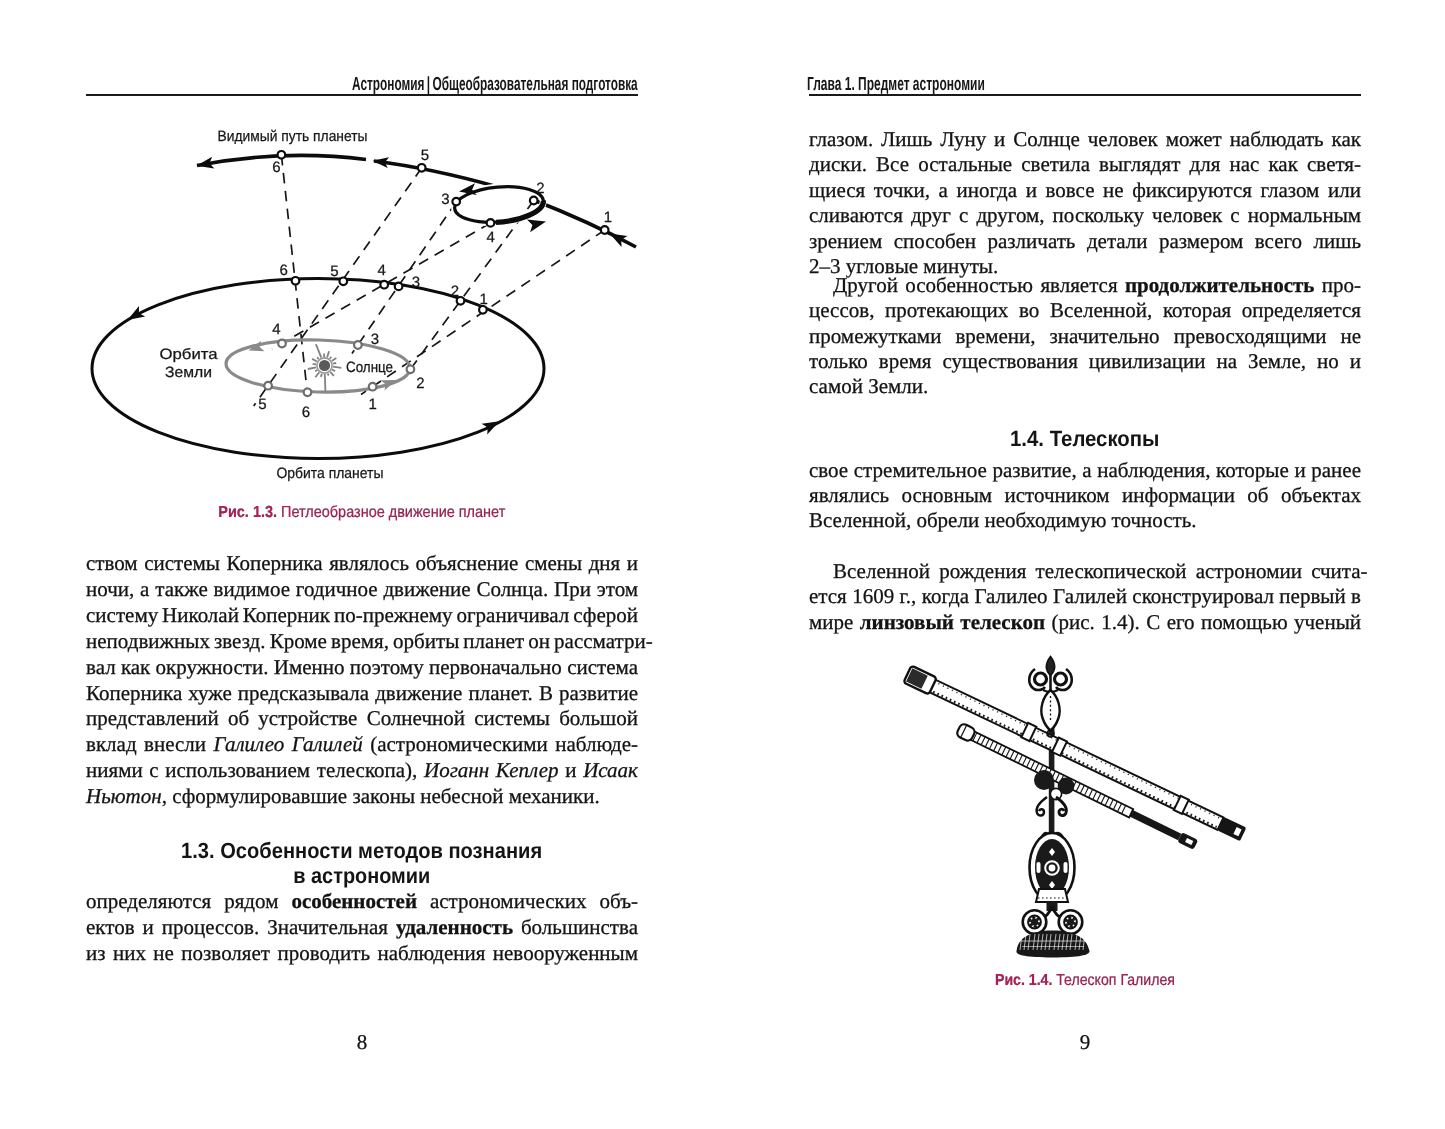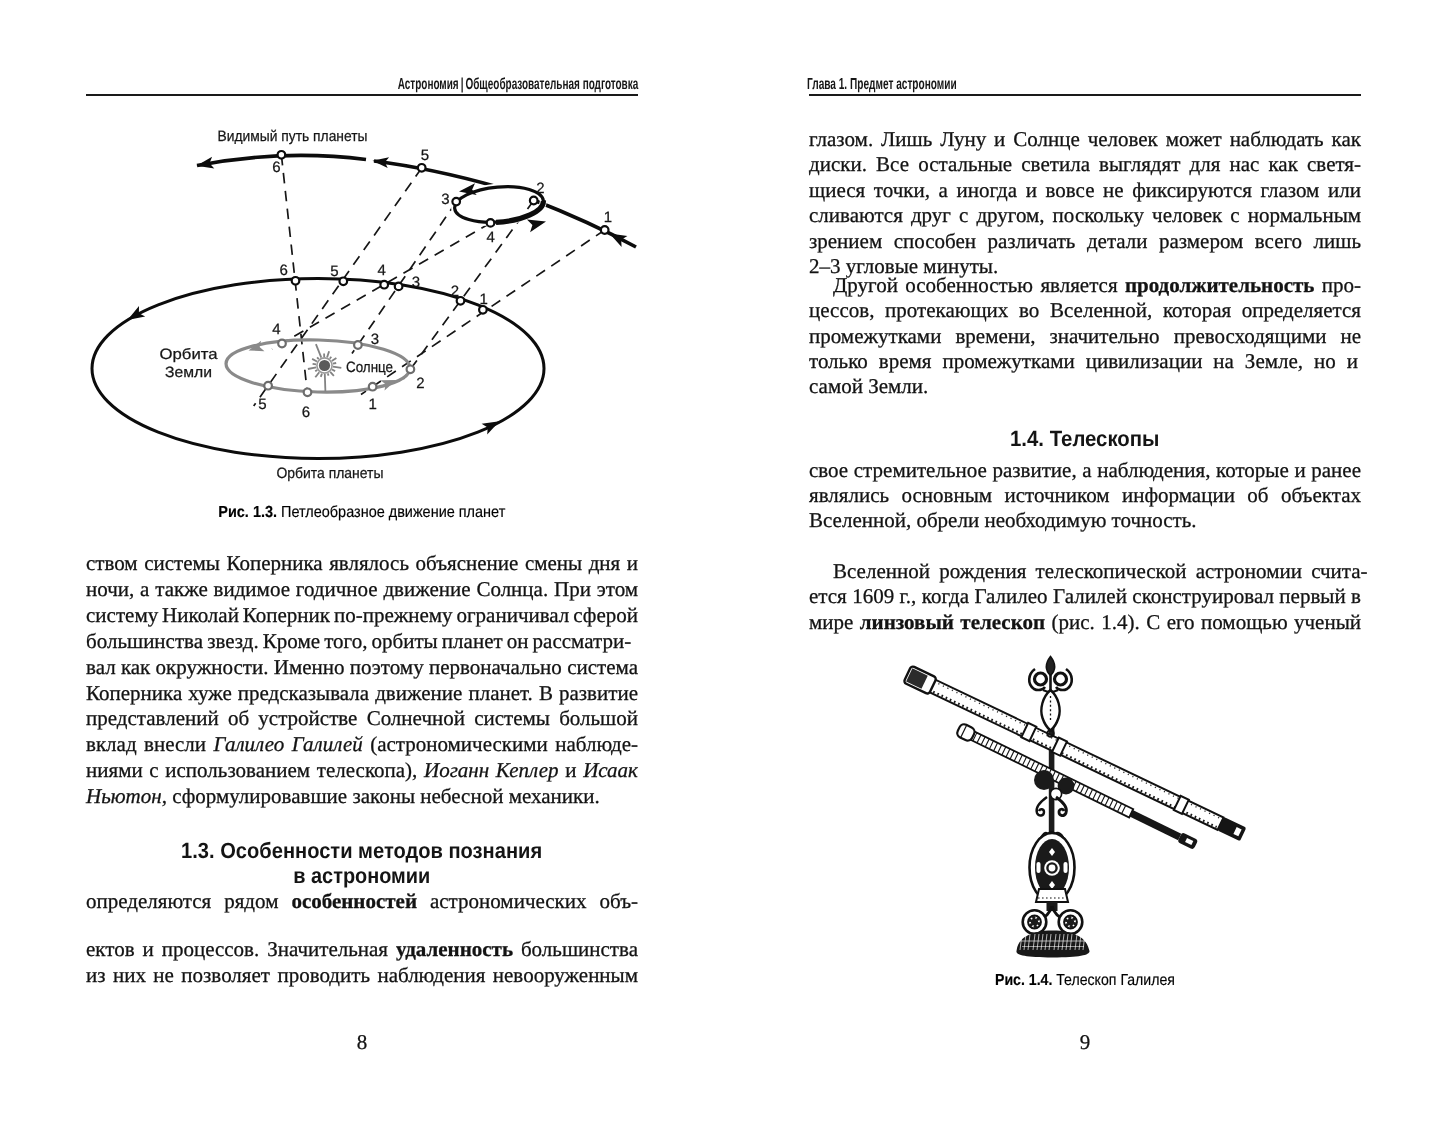--- a/index.html
+++ b/index.html
@@ -1,22 +1,22 @@
 <!DOCTYPE html>
 <html><head><meta charset="utf-8"><style>
 
 html,body{margin:0;padding:0;background:#fff}
 #pg{position:relative;width:1445px;height:1129px;background:#fff;overflow:hidden;
     font-family:"Liberation Serif",serif;color:#1b1b1b;
     -webkit-font-smoothing:antialiased;text-rendering:geometricPrecision}
 .body{font-size:21px;-webkit-text-stroke:0.28px #131313;color:#131313}
 .ln{white-space:nowrap}
-.hdr{position:absolute;font-family:"Liberation Sans",sans-serif;font-weight:bold;font-size:16px;line-height:20px;color:#161616}
+.hdr{position:absolute;font-family:"Liberation Sans",sans-serif;font-weight:bold;font-size:19px;line-height:20px;color:#161616}
 .rule{position:absolute;height:1.7px;background:#1a1a1a}
-.cap{position:absolute;font-family:"Liberation Sans",sans-serif;font-size:16px;line-height:20px;color:#000000;-webkit-text-stroke:0.2px #181818;width:552px;text-align:center}
+.cap{position:absolute;font-family:"Liberation Sans",sans-serif;font-size:16px;line-height:20px;color:#be185d;-webkit-text-stroke:0.2px #181818;width:552px;text-align:center}
 .hd{position:absolute;font-family:"Liberation Sans",sans-serif;font-weight:bold;font-size:22px;line-height:25.6px;color:#141414;width:552px;text-align:center}
 .pn{position:absolute;-webkit-text-stroke:0.28px #131313;color:#131313;font-size:21px;line-height:25.9px;width:552px;text-align:center}
 
 </style></head><body>
 <div id="pg">
 <div class="hdr" style="left:86px;top:74.6px;width:552px;text-align:right"><span id="hL" style="display:inline-block;transform:scaleX(0.6227);transform-origin:100% 50%">Астрономия | Общеобразовательная подготовка</span></div>
 <div class="rule" style="left:86px;top:94.4px;width:552px"></div>
 <div class="hdr" style="left:807px;top:74.6px;width:552px"><span id="hR" style="display:inline-block;transform:scaleX(0.6312);transform-origin:0 50%">Глава 1. Предмет астрономии</span></div>
 <div class="rule" style="left:809px;top:94.4px;width:552px"></div>
 <svg style="position:absolute;left:80px;top:126px" width="580" height="360" viewBox="80 126 580 360">
@@ -109,48 +109,48 @@
 <text x="188.5" y="359.4" font-size="15" text-anchor="middle" font-family="Liberation Sans, sans-serif" fill="#161616" stroke="#161616" stroke-width="0.25" textLength="58" lengthAdjust="spacingAndGlyphs">Орбита</text>
 <text x="188.5" y="376.8" font-size="15" text-anchor="middle" font-family="Liberation Sans, sans-serif" fill="#161616" stroke="#161616" stroke-width="0.25" textLength="47" lengthAdjust="spacingAndGlyphs">Земли</text>
 <text x="346" y="372" font-size="15" text-anchor="start" font-family="Liberation Sans, sans-serif" fill="#161616" stroke="#161616" stroke-width="0.25" textLength="47" lengthAdjust="spacingAndGlyphs">Солнце</text>
 <text x="330" y="477.5" font-size="15" text-anchor="middle" font-family="Liberation Sans, sans-serif" fill="#161616" stroke="#161616" stroke-width="0.25" textLength="107" lengthAdjust="spacingAndGlyphs">Орбита планеты</text>
 </svg>
 <div class="cap" style="left:86px;top:502.5px"><span id="capL" style="display:inline-block;transform:scaleX(0.9038);transform-origin:50% 50%"><b>Рис. 1.3.</b> Петлеобразное движение планет</span></div>
 <div style="position:absolute;left:86px;top:551.0px;width:552px;line-height:25.9px" class="body">
 <div class="ln" style="word-spacing:1.26px;"><span class="t" id="lp1_0">ством системы Коперника являлось объяснение смены дня и</span></div>
 <div class="ln" style="word-spacing:0.57px;"><span class="t" id="lp1_1">ночи, а также видимое годичное движение Солнца. При этом</span></div>
 <div class="ln" style="word-spacing:-1.33px;"><span class="t" id="lp1_2">систему Николай Коперник по-прежнему ограничивал сферой</span></div>
-<div class="ln" style="word-spacing:-1.13px;"><span class="t" id="lp1_3">большинства звезд. Кроме того, орбиты планет он рассматри-</span></div>
+<div class="ln" style="word-spacing:-1.13px;"><span class="t" id="lp1_3">неподвижных звезд. Кроме время, орбиты планет он рассматри-</span></div>
 <div class="ln" style="word-spacing:0.04px;"><span class="t" id="lp1_4">вал как окружности. Именно поэтому первоначально система</span></div>
 <div class="ln" style="word-spacing:0.80px;"><span class="t" id="lp1_5">Коперника хуже предсказывала движение планет. В развитие</span></div>
 <div class="ln" style="word-spacing:3.97px;"><span class="t" id="lp1_6">представлений об устройстве Солнечной системы большой</span></div>
 <div class="ln" style="word-spacing:2.15px;"><span class="t" id="lp1_7">вклад внесли <i>Галилео Галилей</i> (астрономическими наблюде-</span></div>
 <div class="ln" style="word-spacing:1.41px;"><span class="t" id="lp1_8">ниями с использованием телескопа), <i>Иоганн Кеплер</i> и <i>Исаак</i></span></div>
 <div class="ln" style=""><span class="t" id="lp1_9"><i>Ньютон</i>, сформулировавшие законы небесной механики.</span></div>
 </div>
 <div class="hd" style="left:86px;top:837.6px"><span id="h13a" style="display:inline-block;transform:scaleX(0.9134);transform-origin:50% 50%">1.3. Особенности методов познания</span><br><span id="h13b" style="display:inline-block;transform:scaleX(0.9041);transform-origin:50% 50%">в астрономии</span></div>
 <div style="position:absolute;left:86px;top:889.0px;width:552px;line-height:25.83px" class="body">
 <div class="ln" style="word-spacing:7.69px;"><span class="t" id="lp2_1">определяются рядом <b>особенностей</b> астрономических объ-</span></div>
-<div class="ln" style="word-spacing:2.68px;margin-top:22px;"><span class="t" id="lp2_2">ектов и процессов. Значительная <b>удаленность</b> большинства</span></div>
+<div class="ln" style="word-spacing:2.68px;"><span class="t" id="lp2_2">ектов и процессов. Значительная <b>удаленность</b> большинства</span></div>
 <div class="ln" style="word-spacing:2.17px;"><span class="t" id="lp2_3">из них не позволяет проводить наблюдения невооруженным</span></div>
 </div>
 <div class="pn" style="left:86px;top:1030.2px">8</div>
 <div style="position:absolute;left:809px;top:127px;width:552px;line-height:25.4px" class="body">
 <div class="ln" style="word-spacing:2.66px;"><span class="t" id="rp1_0">глазом. Лишь Луну и Солнце человек может наблюдать как</span></div>
 <div class="ln" style="word-spacing:3.90px;"><span class="t" id="rp1_1">диски. Все остальные светила выглядят для нас как светя-</span></div>
 <div class="ln" style="word-spacing:3.36px;text-align:center;"><span class="t" id="rp1_2">щиеся точки, а иногда и вовсе не фиксируются глазом или</span></div>
 <div class="ln" style="word-spacing:2.83px;"><span class="t" id="rp1_3">сливаются друг с другом, поскольку человек с нормальным</span></div>
 <div class="ln" style="word-spacing:6.21px;"><span class="t" id="rp1_4">зрением способен различать детали размером всего лишь</span></div>
 <div class="ln" style=""><span class="t" id="rp1_5">2–3 угловые минуты.</span></div>
 </div>
 <div style="position:absolute;left:809px;top:272.8px;width:552px;line-height:25.4px" class="body">
 <div class="ln" style="padding-left:24px;word-spacing:2.09px;"><span class="t" id="rp2_0">Другой особенностью является <b>продолжительность</b> про-</span></div>
 <div class="ln" style="word-spacing:5.45px;"><span class="t" id="rp2_1">цессов, протекающих во Вселенной, которая определяется</span></div>
 <div class="ln" style="word-spacing:8.78px;"><span class="t" id="rp2_2">промежутками времени, значительно превосходящими не</span></div>
-<div class="ln" style="word-spacing:5.70px;"><span class="t" id="rp2_3">только время промежутками цивилизации на Земле, но и</span></div>
+<div class="ln" style="word-spacing:5.70px;"><span class="t" id="rp2_3">только время существования цивилизации на Земле, но и</span></div>
 <div class="ln" style=""><span class="t" id="rp2_4">самой Земли.</span></div>
 </div>
 <div class="hd" style="left:809px;top:426px"><span id="h14" style="display:inline-block;transform:scaleX(0.9251);transform-origin:50% 50%">1.4. Телескопы</span></div>
 <div style="position:absolute;left:809px;top:457.6px;width:552px;line-height:25.4px" class="body">
 <div class="ln" style="word-spacing:0.38px;"><span class="t" id="rp3_1">свое стремительное развитие, а наблюдения, которые и ранее</span></div>
 <div class="ln" style="word-spacing:7.18px;"><span class="t" id="rp3_2">являлись основным источником информации об объектах</span></div>
 <div class="ln" style=""><span class="t" id="rp3_3">Вселенной, обрели необходимую точность.</span></div>
 </div>
 <div style="position:absolute;left:809px;top:559.0px;width:552px;line-height:25.4px" class="body">
 <div class="ln" style="padding-left:24px;word-spacing:4.02px;"><span class="t" id="rp4_0">Вселенной рождения телескопической астрономии счита-</span></div>

